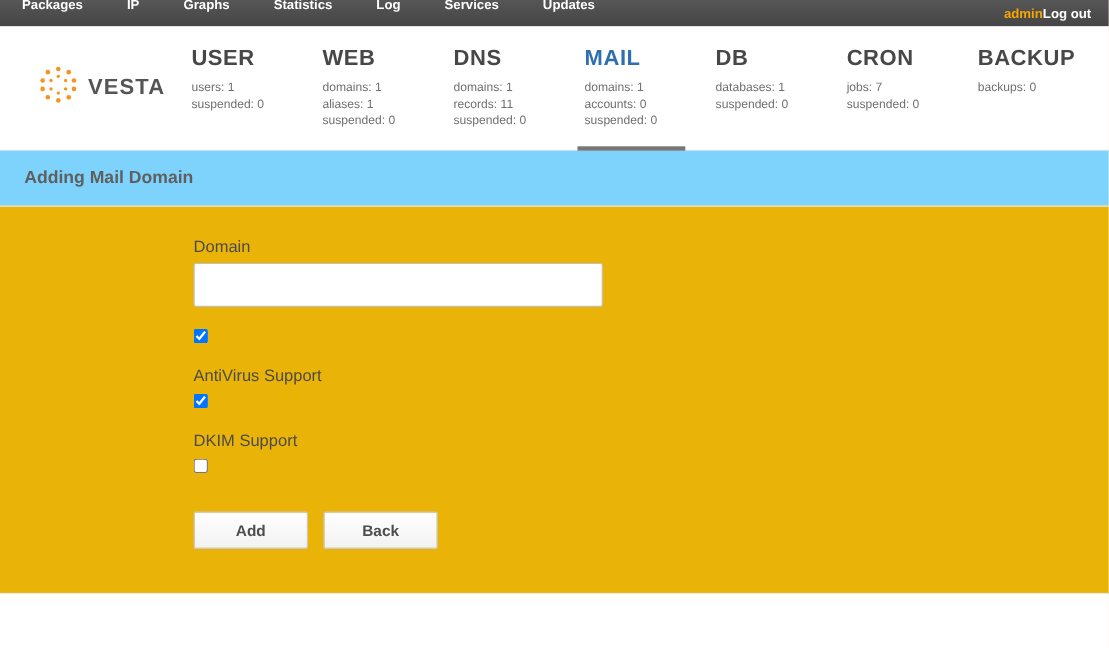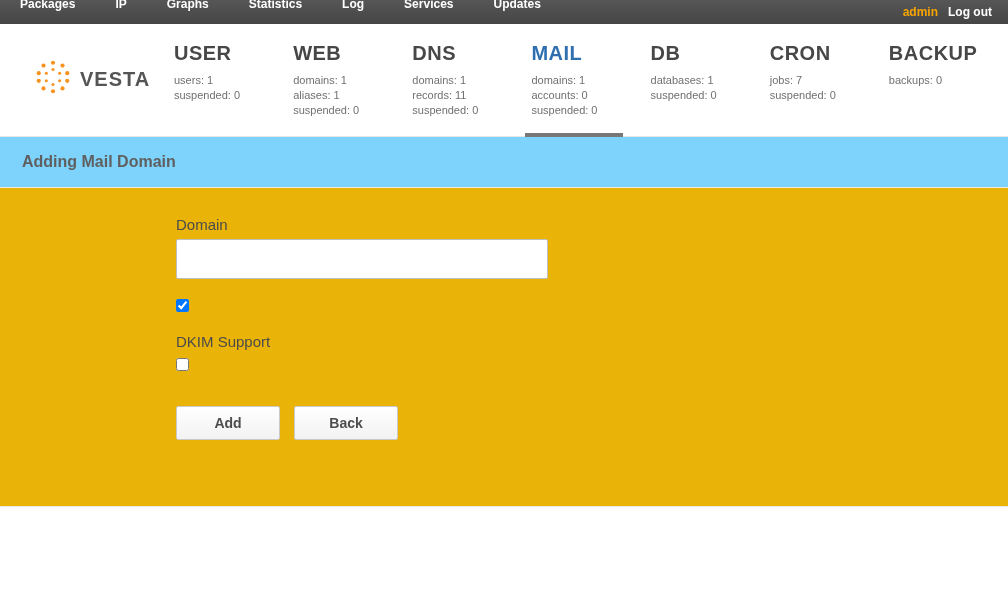--- a/index.html
+++ b/index.html
@@ -18,21 +18,21 @@
     display: flex;
     align-items: center;
     padding: 0 0 0 0;
     color: #fff;
     font-size: 12px;
     font-weight: bold;
   }
   .topnav .left { display: flex; gap: 0; padding-left: 6px; }
   .topnav .left .item { padding: 5px 20px 22px 20px; cursor: pointer; text-align: center; }
   .topnav .left .item:first-child { padding-left: 14px;}
-  .topnav .right { margin-left: auto; padding-right: 16px; display: flex; gap: 10px; }
+  .topnav .right { margin-left: auto; padding-right: 16px; display: flex; }
   .topnav .right .user { color: #f7a500; cursor: pointer; }
   .topnav .right .logout { color: #fff; cursor: pointer; }
 
   
   .mainnav {
     display: flex;
     border-bottom: 1px solid #e5e5e5;
     background: #fff;
     padding: 0 0 0 0;
   }
@@ -217,20 +217,24 @@
 
 <div class="formwrap">
   <div class="field">
     <label>Domain</label>
     <input type="text" value="" style="">
   </div>
   <div class="field">
     <input type="checkbox" id="cb-antispam" checked="" style="">
   </div>
   <div class="field">
+    <label>AntiVirus Support</label>
+    <input type="checkbox" id="cb-antivirus" checked="" style="">
+  </div>
+  <div class="field">
     <label>DKIM Support</label>
     <input type="checkbox" id="cb-dkim" style="">
   </div>
   <div class="buttons">
     <button class="btn">Add</button>
     <button class="btn">Back</button>
   </div>
 </div>
 
 <div class="footerpad"></div>

